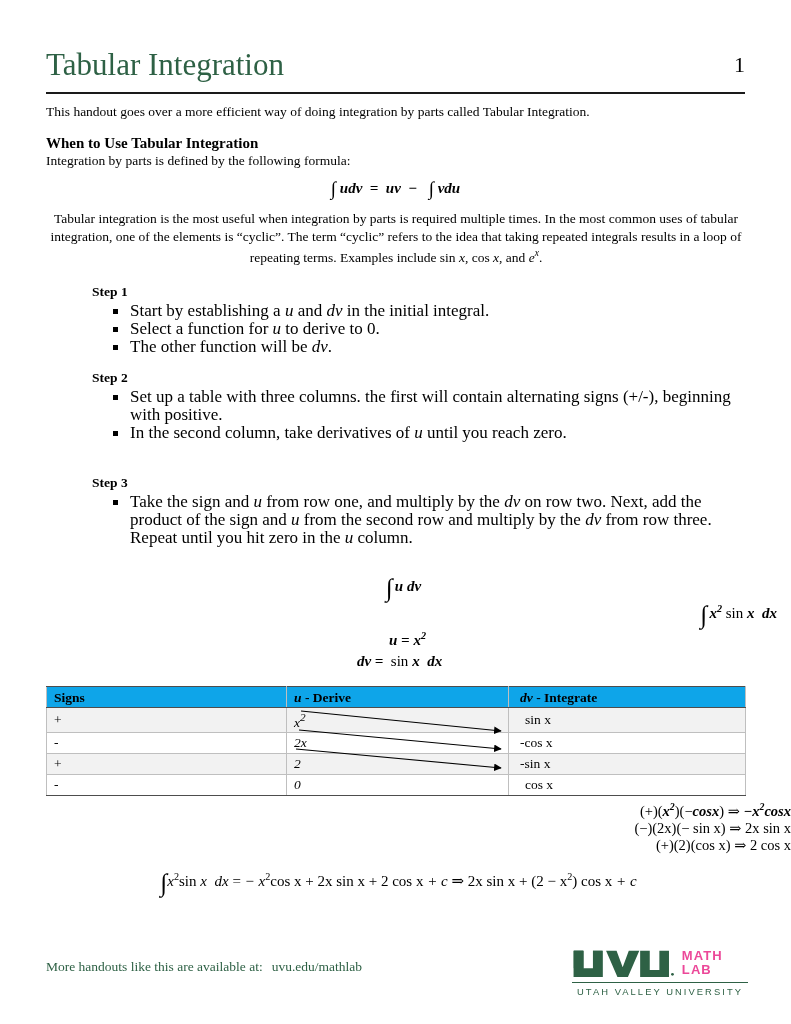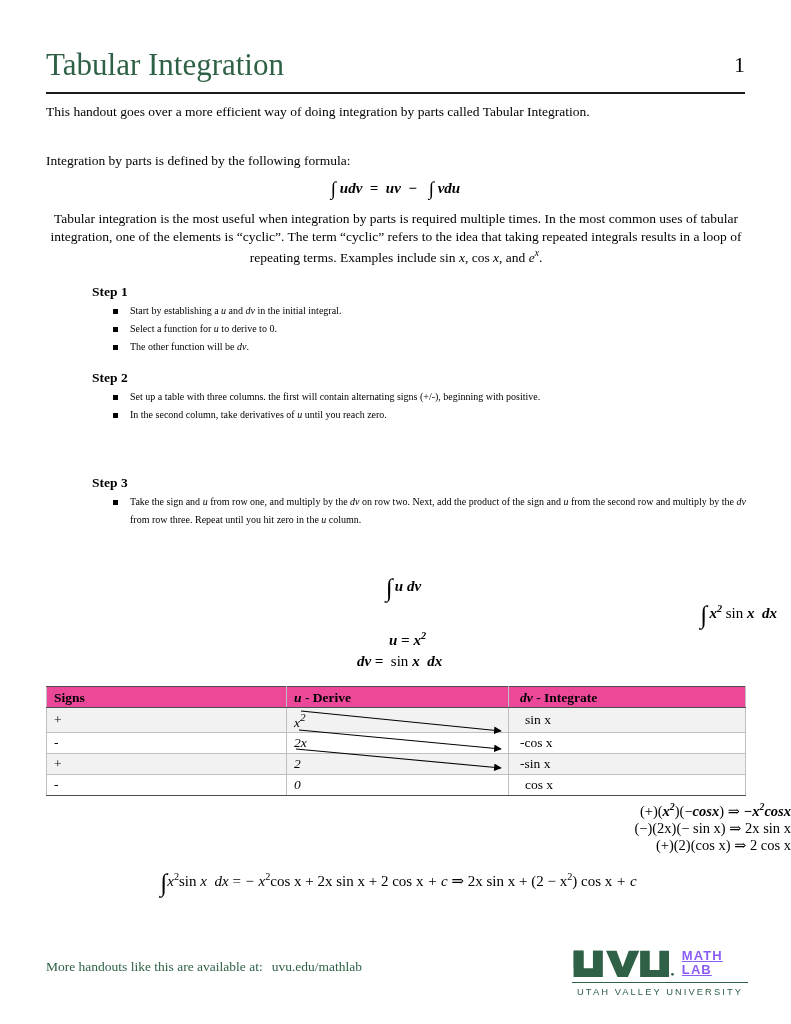--- a/index.html
+++ b/index.html
@@ -120,21 +120,21 @@
     line-height: 18px;
     margin: 0 0 1px 0;
   }
   ul.step-list {
     list-style: none;
     margin: 0;
     padding: 0 0 0 38px;
   }
   ul.step-list li {
     position: relative;
-    font-size: 10px;
+    font-size: 17px;
     line-height: 18px;
     padding-left: 0;
     margin-bottom: 0px;
   }
   ul.step-list li .sq {
     position: absolute;
     left: -17px;
     top: 7px;
     width: 4.5px;
     height: 4.5px;
@@ -197,21 +197,21 @@
     font-size: 13.5px;
     line-height: 17px;
     height: 18px;
     vertical-align: middle;
     text-align: left;
   }
   table.tab th {
     border-top: 1.6px solid #4d4d4d;
     border-bottom: 1.6px solid #4d4d4d;
     font-weight: bold;
-    background: #ec4899;
+    background: #0ea5e9;
     font-size: 13.5px;
   }
   table.tab tr.shade td { background: #f2f2f2; }
   table.tab tr.plain td { background: #ffffff; }
   table.tab tr:last-child td { border-bottom: 1.6px solid #4d4d4d; }
   col.c1 { width: 240px; }
   col.c2 { width: 222px; }
   col.c3 { width: 237px; }
   .cell-it { font-style: italic; }
   .th-it { font-style: italic; }
@@ -293,25 +293,24 @@
     height: 34px;
     display: flex;
     align-items: flex-end;
   }
   .logo-mark { display: block; }
   .logo-mathlab {
     font-family: "Liberation Sans", "DejaVu Sans", sans-serif;
     font-weight: bold;
     font-size: 13px;
     letter-spacing: 1.1px;
-    color: #8b5cf6;
+    color: #ec4899;
     padding-left: 5px;
     padding-bottom: 2px;
     line-height: 14px;
-    text-decoration: underline;
   }
   .logo-rule {
     position: absolute;
     left: 0;
     top: 37px;
     width: 176px;
     border-top: 1.3px solid #2e6145;
   }
   .logo-univ {
     position: absolute;
@@ -333,20 +332,21 @@
 <div class="page">
 
   <div class="header">
     <div class="doc-title">Tabular Integration</div>
     <div class="page-number">1</div>
   </div>
   <div class="header-rule"></div>
 
   <div class="intro">This handout goes over a more efficient way of doing integration by parts called Tabular Integration.</div>
 
+  <div class="section-head">When to Use Tabular Integration</div>
   <div class="section-sub">Integration by parts is defined by the following formula:</div>
 
   <div class="formula-ibp">
     <span class="intg">∫</span>
     <span>udv</span>
     <span>&nbsp;</span><span>=</span><span>&nbsp;</span>
     <span>uv</span>
     <span>&nbsp;</span><span>−</span><span>&nbsp;&nbsp;</span>
     <span class="intg">∫</span>
     <span>vdu</span>

